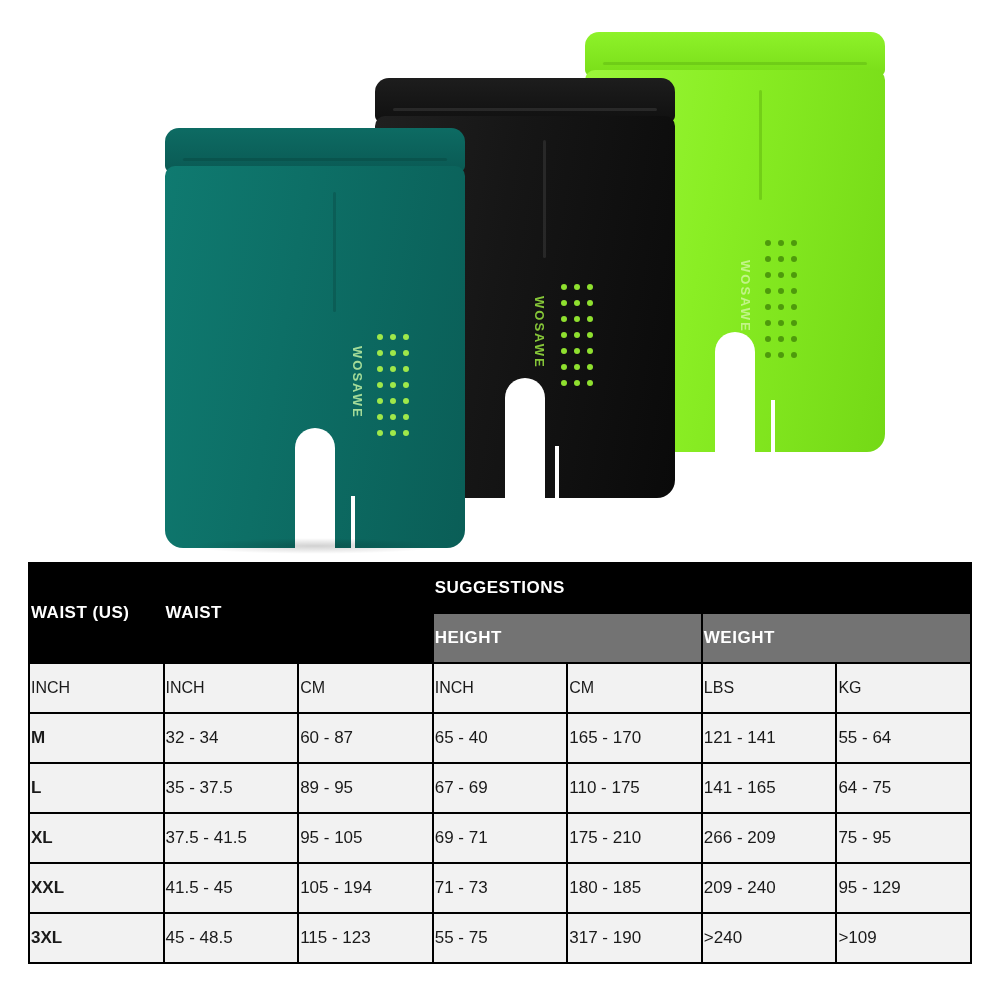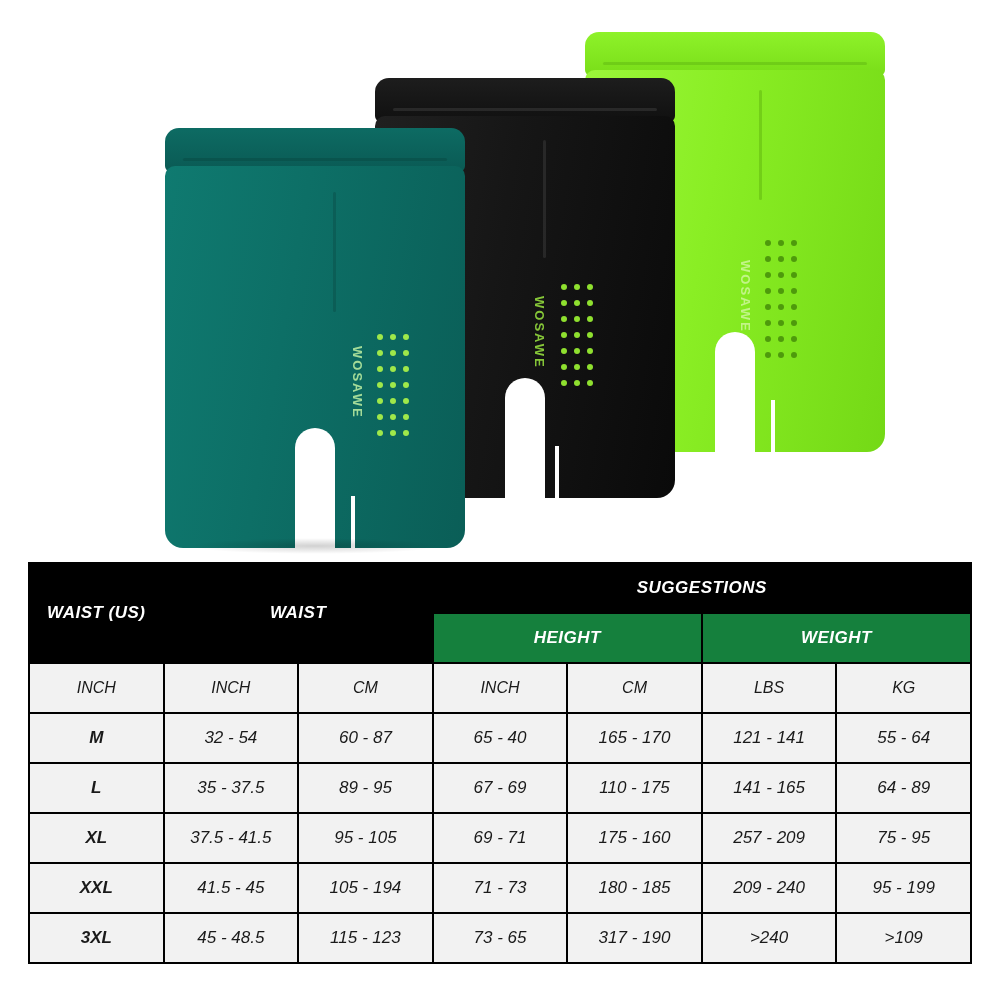--- a/index.html
+++ b/index.html
@@ -142,36 +142,35 @@
     width: 944px;
   }
   table.size-chart {
     border-collapse: collapse;
     width: 100%;
     background: #000000;
     table-layout: fixed;
   }
   table.size-chart td, table.size-chart th {
     border: 2px solid #000000;
-    text-align: center;
+    text-align: left;
     font-size: 17px;
     color: #1a1a1a;
     background: #f2f2f2;
     height: 46px;
     font-weight: normal;
-    font-style: italic;
   }
   table.size-chart th {
     background: #000000;
     color: #ffffff;
     font-weight: bold;
     letter-spacing: .5px;
   }
   table.size-chart .hdr-sub {
-    background: #15803d;
+    background: #737373;
     color: #ffffff;
     font-weight: bold;
     font-size: 17px;
   }
   table.size-chart .unit-row td {
     background: #f2f2f2;
     color: #1a1a1a;
     font-size: 16px;
   }
   table.size-chart .size-cell {
@@ -310,59 +309,59 @@
           <td>INCH</td>
           <td>CM</td>
           <td>INCH</td>
           <td>CM</td>
           <td>LBS</td>
           <td>KG</td>
         </tr>
 
         <tr>
           <td class="size-cell">M</td>
-          <td>32 - 54</td>
+          <td>32 - 34</td>
           <td>60 - 87</td>
           <td>65 - 40</td>
           <td>165 - 170</td>
           <td>121 - 141</td>
           <td>55 - 64</td>
         </tr>
         <tr>
           <td class="size-cell">L</td>
           <td>35 - 37.5</td>
           <td>89 - 95</td>
           <td>67 - 69</td>
           <td>110 - 175</td>
           <td>141 - 165</td>
-          <td>64 - 89</td>
+          <td>64 - 75</td>
         </tr>
         <tr>
           <td class="size-cell">XL</td>
           <td>37.5 - 41.5</td>
           <td>95 - 105</td>
           <td>69 - 71</td>
-          <td>175 - 160</td>
-          <td>257 - 209</td>
+          <td>175 - 210</td>
+          <td>266 - 209</td>
           <td>75 - 95</td>
         </tr>
         <tr>
           <td class="size-cell">XXL</td>
           <td>41.5 - 45</td>
           <td>105 - 194</td>
           <td>71 - 73</td>
           <td>180 - 185</td>
           <td>209 - 240</td>
-          <td>95 - 199</td>
+          <td>95 - 129</td>
         </tr>
         <tr>
           <td class="size-cell">3XL</td>
           <td>45 - 48.5</td>
           <td>115 - 123</td>
-          <td>73 - 65</td>
+          <td>55 - 75</td>
           <td>317 - 190</td>
           <td>&gt;240</td>
           <td>&gt;109</td>
         </tr>
       </tbody>
     </table>
   </div>
 
 </div>
 

